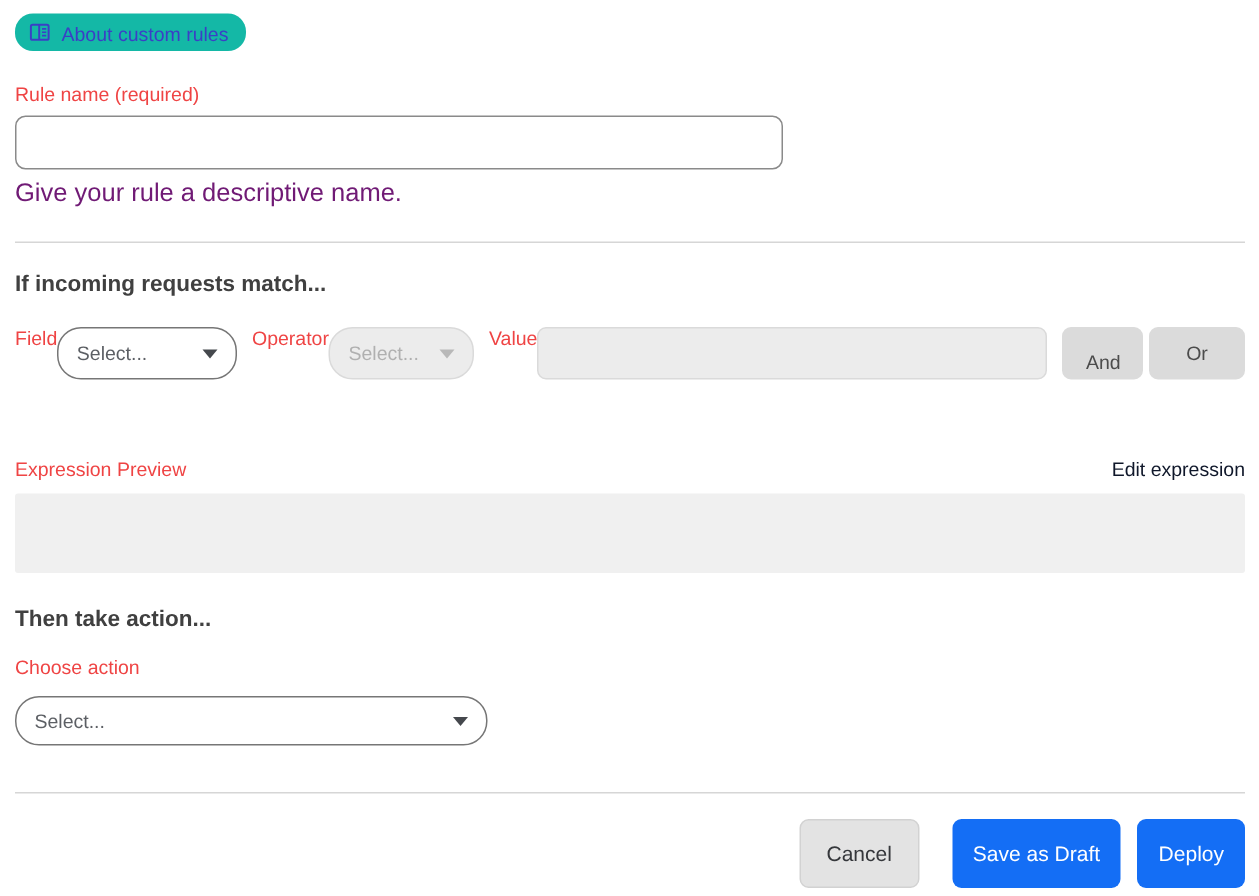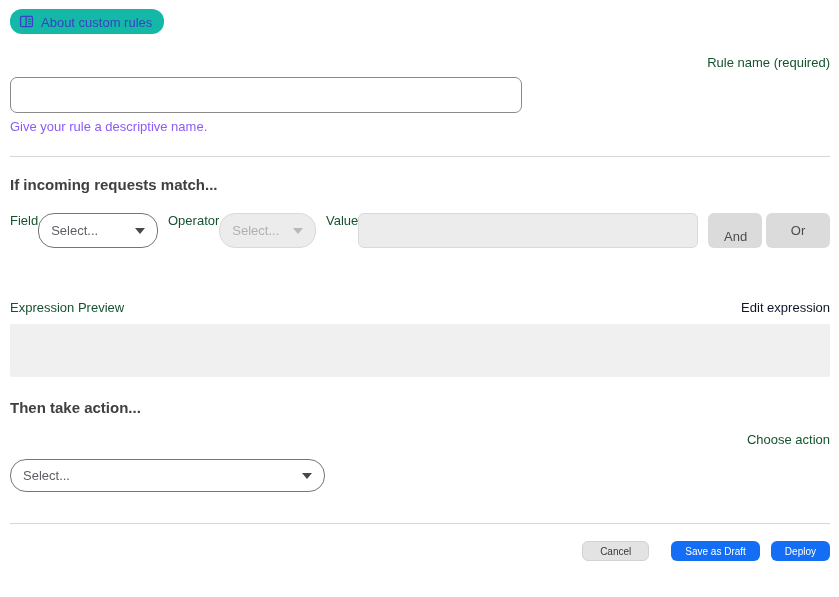--- a/index.html
+++ b/index.html
@@ -20,35 +20,35 @@
     background: #14b8a6; color: #3b3fc6;
     font-size: 13px; line-height: 1;
     padding: 5px 12px 5px 9px;
     border-radius: 12px;
     cursor: pointer;
     text-decoration: none;
   }
   .about-badge svg { display: block; }
 
   
-  .field-label { font-size: 13px; color: #14532d; text-align: right; }
+  .field-label { font-size: 13px; color: #ef4444; }
   .rule-name-label { margin-top: 21px; }
   .text-input {
     display: block;
     width: 512px; height: 36px;
     margin-top: 7px;
     border: 1px solid #8a8a8a;
     border-radius: 7px;
     font-family: "Liberation Sans", sans-serif;
     font-size: 13px; color: #24262a;
     padding: 0 10px;
     outline: none;
     background: #ffffff;
   }
-  .helper-text { margin-top: 6px; font-size: 13px; color: #8b5cf6; }
+  .helper-text { margin-top: 6px; font-size: 17px; color: #701a75; }
 
   .divider { border: none; border-top: 1px solid #d6d6d6; margin-top: 22px; }
 
   .section-heading { margin-top: 19px; font-size: 15px; font-weight: 700; color: #404040; }
 
   
   .match-row { display: flex; align-items: flex-end; margin-top: 20px; }
   .match-col { display: flex; flex-direction: row; }
   .match-col .field-label { margin-bottom: 8px; }
 
@@ -111,24 +111,24 @@
 
   
   .choose-label { margin-top: 16px; }
   .action-select { width: 315px; height: 33px; margin-top: 12px; }
 
   .bottom-divider { margin-top: 31px; }
 
   
   .footer-row { display: flex; justify-content: flex-end; align-items: center; margin-top: 17px; }
   .btn {
-    height: 20px;
+    height: 46px;
     border-radius: 6px;
     font-family: "Liberation Sans", sans-serif;
-    font-size: 10px;
+    font-size: 14px;
     cursor: pointer;
     border: none;
   }
   .cancel-btn {
     background: #e3e3e3; color: #35373b;
     border: 1px solid #d2d2d2;
     padding: 0 17px;
   }
   .primary-btn {
     background: #146ef5; color: #ffffff;

